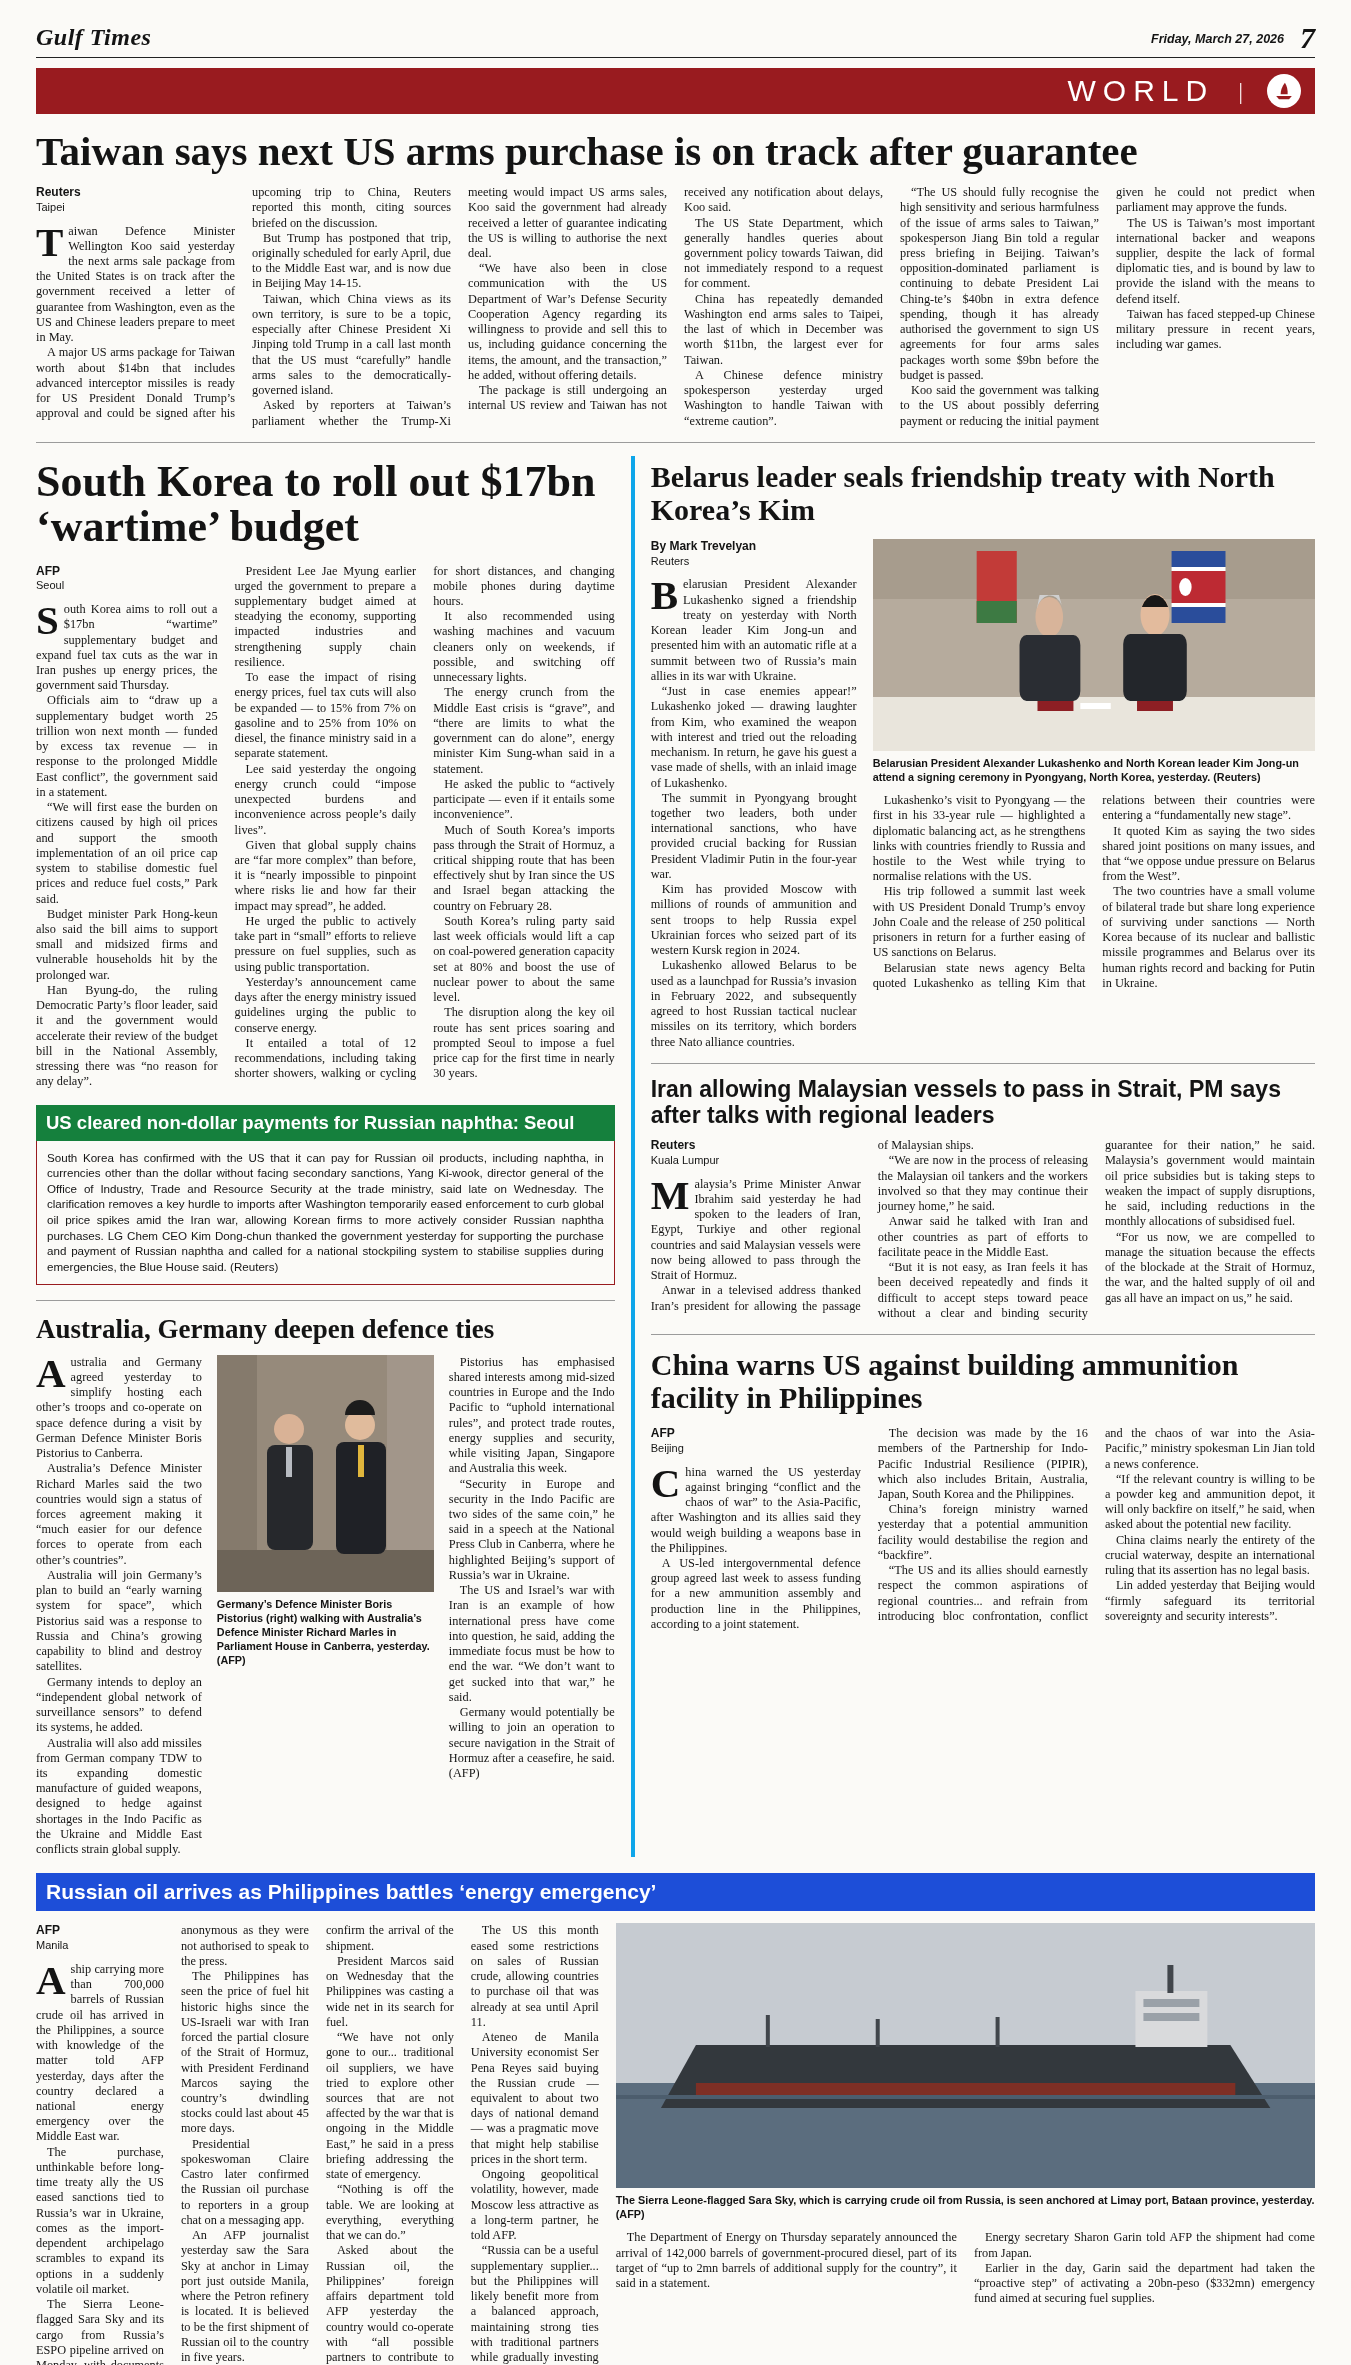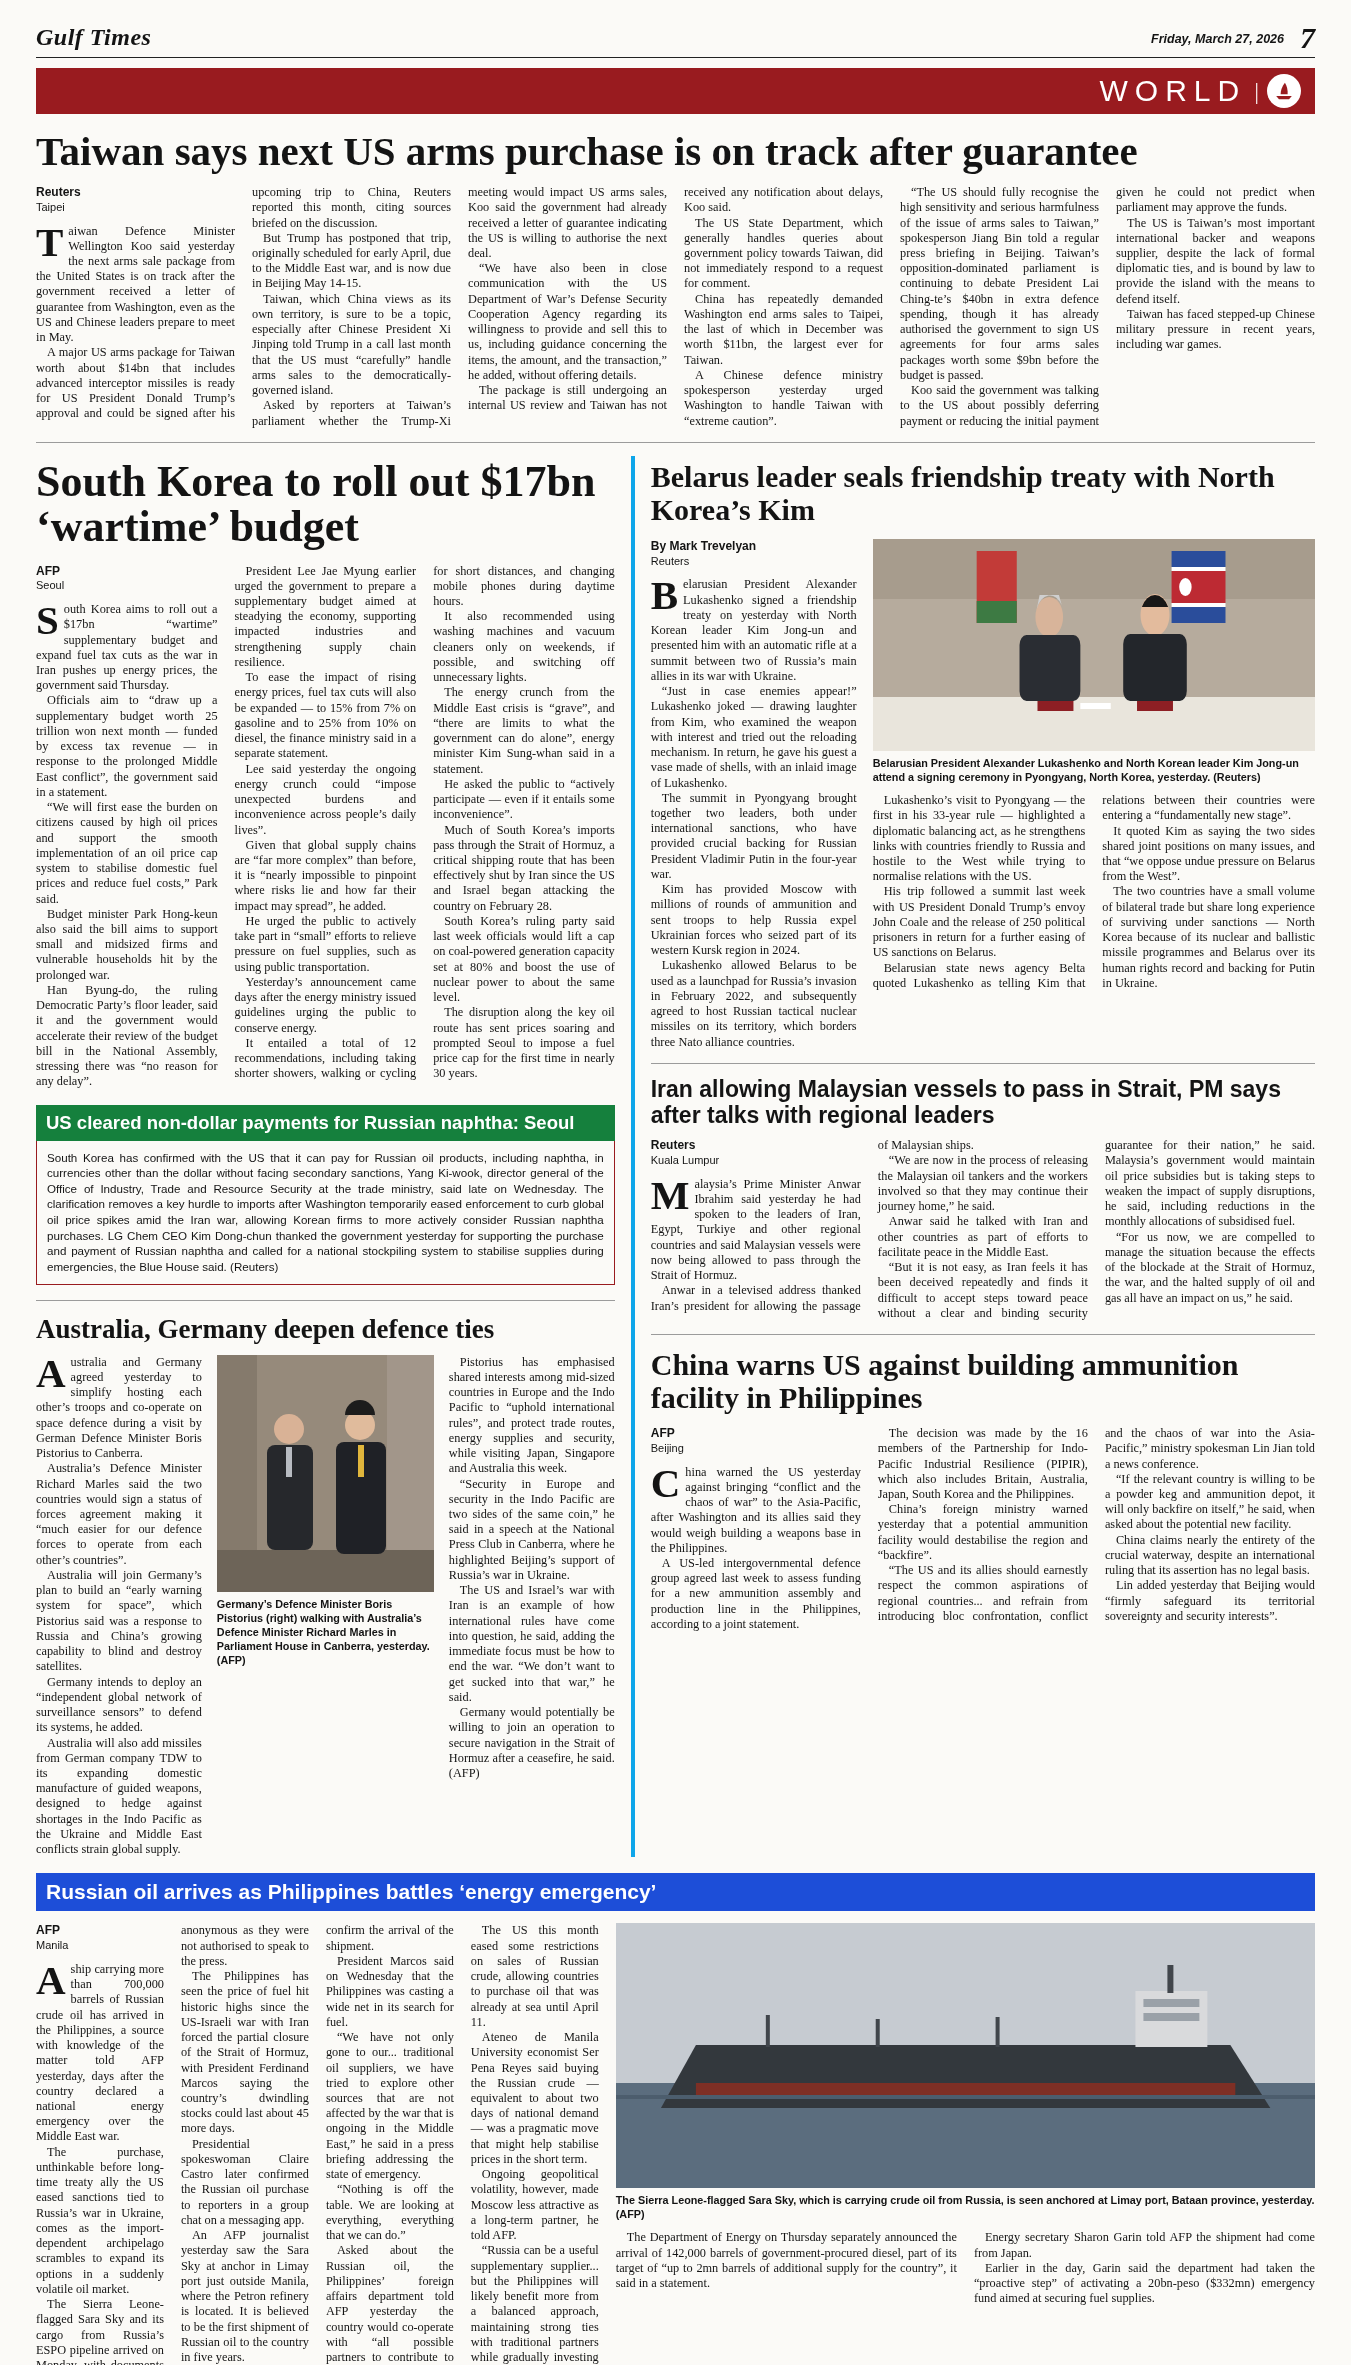--- a/index.html
+++ b/index.html
@@ -9,21 +9,21 @@
 
   
   .topbar { display:flex; justify-content:space-between; align-items:flex-end;
             border-bottom:1.5px solid #222; padding-bottom:6px;font-style:italic; }
   .masthead { font-weight:bold; font-size:24px; letter-spacing:.5px; }
   .topbar-right { display:flex; align-items:flex-end; gap:16px; }
   .date { font-family:"Liberation Sans", sans-serif; font-weight:bold; font-size:12.5px; padding-bottom:5px; }
   .pageno { font-size:30px; font-weight:bold; line-height:.9; }
 
   .banner { margin-top:10px; background:#991b1f; color:#fff; display:flex;
-            justify-content:flex-end; align-items:center; gap:8px; height:46px; padding:0 14px; }
+            justify-content:flex-end; align-items:center; gap:24px; height:46px; padding:0 14px; }
   .banner-title { font-family:"Liberation Sans", sans-serif; font-size:30px; letter-spacing:7px; }
   .banner-sep { font-size:24px; opacity:.9; }
   .banner-logo { width:34px; height:34px; background:#fff; border-radius:50%;
                  display:flex; align-items:center; justify-content:center; flex:0 0 auto; }
   .banner-logo svg { width:22px; height:22px; }
 
   
   h1,h2 { margin:0; font-weight:bold; }
   .cols { column-gap:17px; font-size:12.3px; line-height:1.24; text-align:justify; }
   .cols-2 { column-count:2; } .cols-3 { column-count:3; }
@@ -186,21 +186,21 @@
                 <path d="M128 60 a15 15 0 0 1 30 0 z" fill="#1c1c1c"></path>
                 <rect x="119" y="87" width="50" height="112" rx="8" fill="#1f2126"></rect>
                 <rect x="141" y="90" width="6" height="32" fill="#e0b63c"></rect>
               </svg>
             </div>
             <div class="caption">Germany’s Defence Minister Boris Pistorius (right) walking with Australia’s Defence Minister Richard Marles in Parliament House in Canberra, yesterday. (AFP)</div>
           </div>
           <div class="cols">
               <p>Pistorius has emphasised shared interests among mid-sized countries in Europe and the Indo Pacific to “uphold international rules”, and protect trade routes, energy supplies and security, while visiting Japan, Singapore and Australia this week.</p>
               <p>“Security in Europe and security in the Indo Pacific are two sides of the same coin,” he said in a speech at the National Press Club in Canberra, where he highlighted Beijing’s support of Russia’s war in Ukraine.</p>
-              <p>The US and Israel’s war with Iran is an example of how international rules have come into question, he said, adding the immediate focus must be how to end the war. “We don’t want to get sucked into that war,” he said.</p>
+              <p>The US and Israel’s war with Iran is an example of how international press have come into question, he said, adding the immediate focus must be how to end the war. “We don’t want to get sucked into that war,” he said.</p>
               <p>Germany would potentially be willing to join an operation to secure navigation in the Strait of Hormuz after a ceasefire, he said. (AFP)</p>
             </div>
         </div>
       </section>
 
     </div>
 
     <div class="mid-right">
 
       <section class="belarus">

